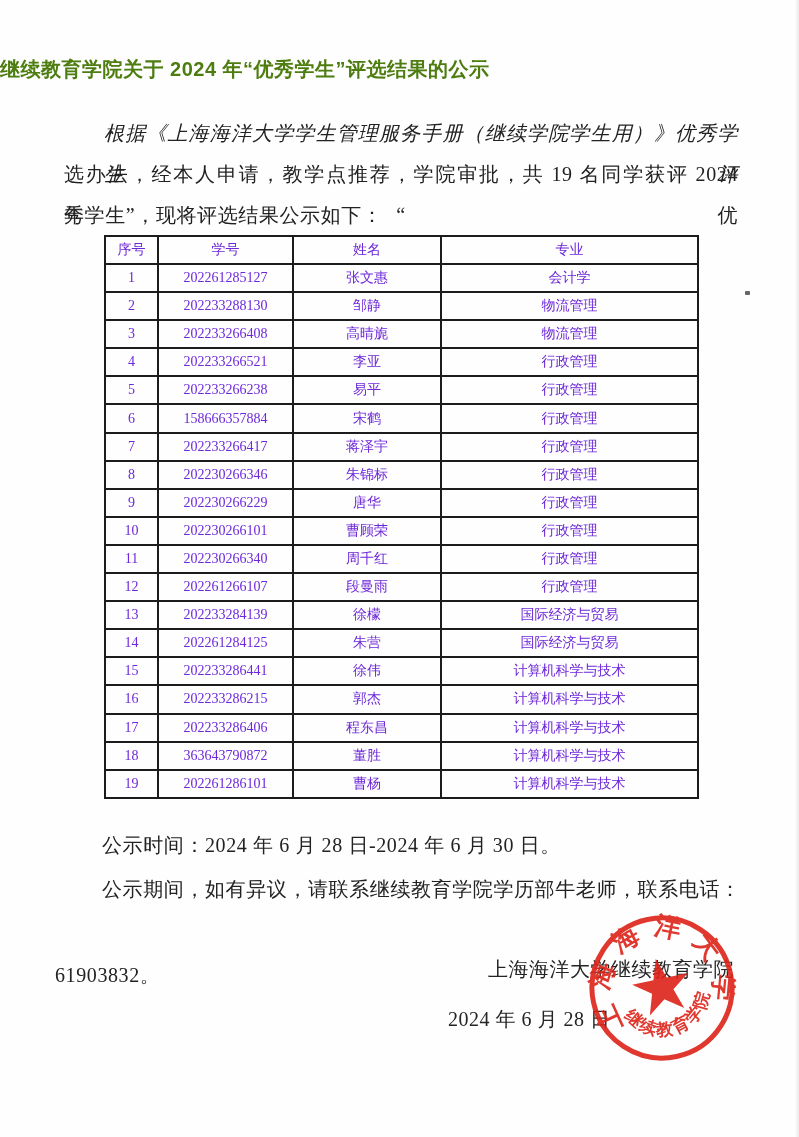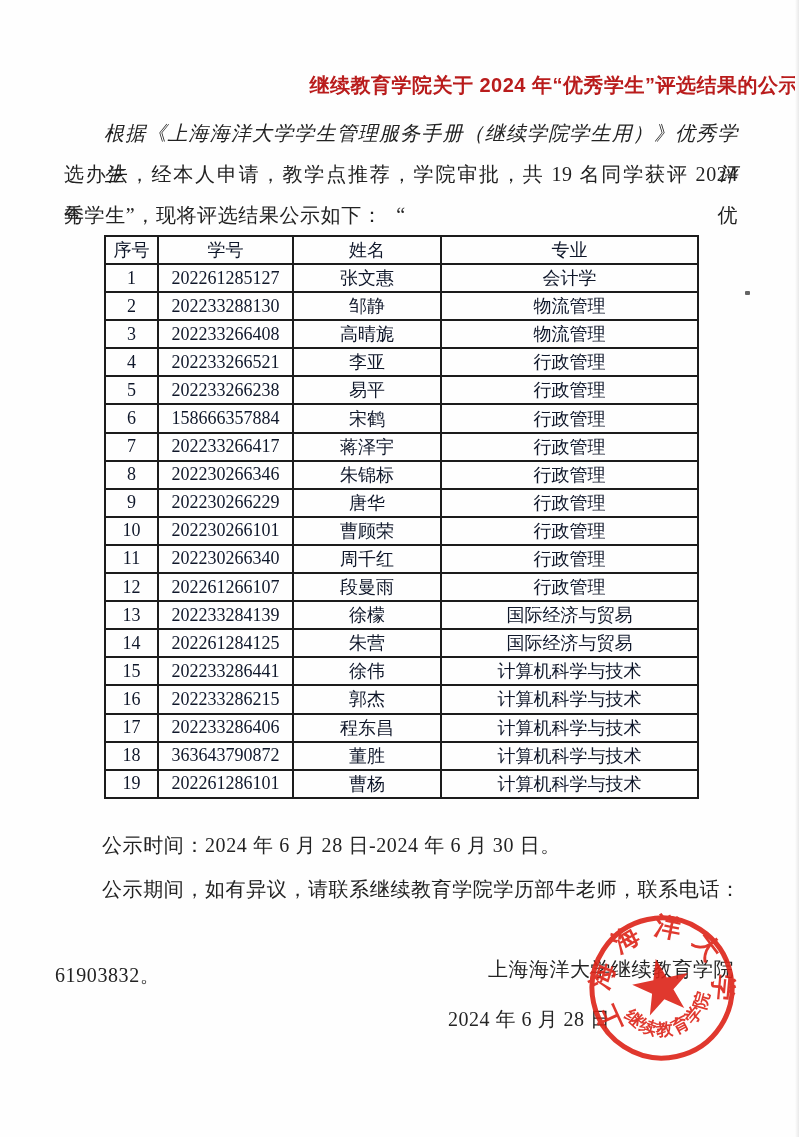--- a/index.html
+++ b/index.html
@@ -7,38 +7,38 @@
     position:relative; width:799px; height:1137px;
     background:#fefefe; overflow:hidden;
     font-family:"Liberation Serif","DejaVu Serif",serif;
     color:#1d1d1d;
   }
   
   .page-edge { position:absolute; right:0; top:0; width:4px; height:100%;
     background:linear-gradient(to right,#fefefe,#e9e9e9); }
 
   .doc-title {
-    position:absolute; top:72px; left:0; width:100%;
-    text-align:right;
+    position:absolute; top:56px; left:0; width:100%;
+    text-align:left;
     font-family:"Liberation Sans","DejaVu Sans",sans-serif;
-    font-weight:700; font-size:20px; letter-spacing:0.5px; color:#b91c1c;
+    font-weight:700; font-size:20px; letter-spacing:0.5px; color:#4d7c0f;
   }
 
   .intro {
     position:absolute; top:113px; left:64px; width:674px;
     font-size:20px; line-height:41px; letter-spacing:0.6px; color:#222;
   }
   .intro .line { height:41px; white-space:nowrap; }
   .intro .line.fill { white-space:normal; text-align:justify; text-align-last:justify; }
   .intro .line.indent { padding-left:40px;font-style:italic; }
 
   table.results {
     position:absolute; left:104px; top:235px;
     border-collapse:collapse; table-layout:fixed; width:593px;
-    font-size:18px; color:#0f172a;
+    font-size:14px; color:#6d28d9;
   }
   table.results th, table.results td {
     border:2px solid #1c1c1c; text-align:center; vertical-align:middle;
     padding:0; font-weight:normal; overflow:hidden;
   }
   table.results th { height:26px; }
   table.results td { height:26.1px; }
   col.c-no  { width:53px; }
   col.c-id  { width:135px; }
   col.c-name{ width:148px; }

